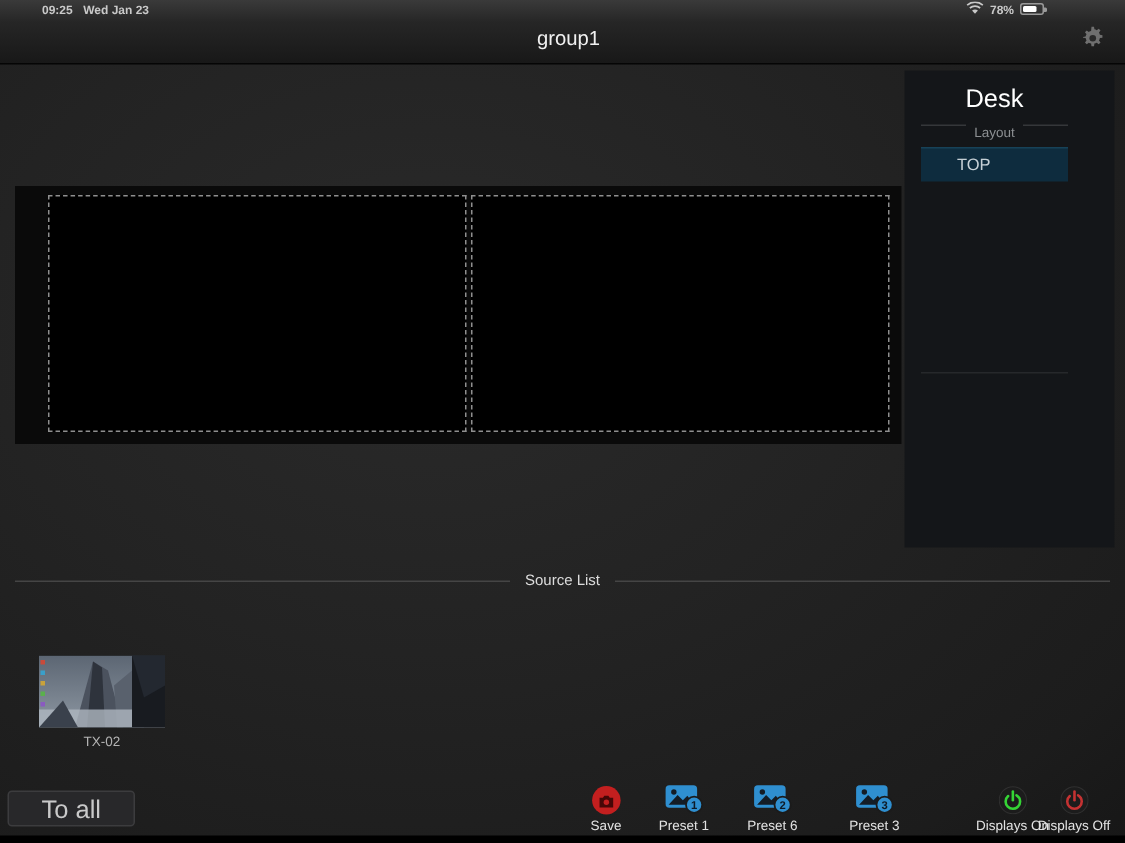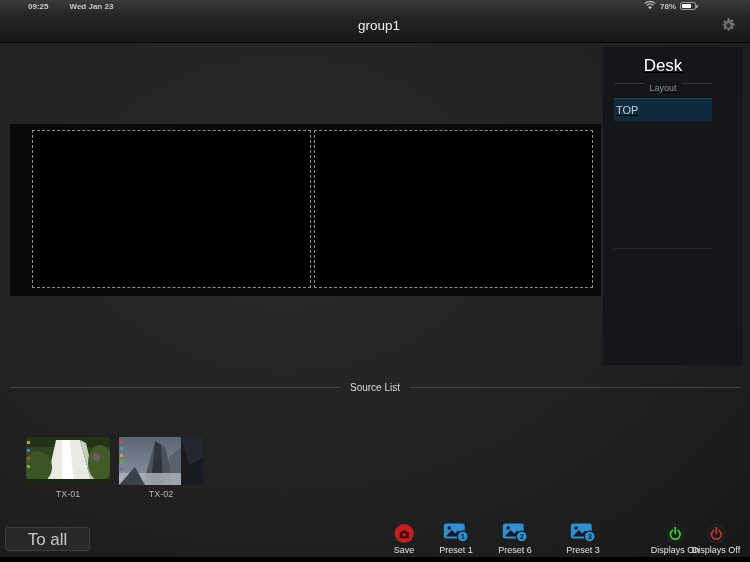--- a/index.html
+++ b/index.html
@@ -13,44 +13,44 @@
   .header{
     position:absolute;left:0;top:0;width:750px;height:43px;
     background:linear-gradient(#3a3a3a 0%, #262626 35%, #181818 100%);
     border-bottom:1px solid #050505;box-sizing:border-box;
   }
   .statusbar{
     position:absolute;left:0;top:0;width:100%;height:12px;
     display:flex;align-items:center;justify-content:space-between;
     padding:0 8px;box-sizing:border-box;color:#c9c9c9;font-size:8px;font-weight:bold;
   }
-  .status-left{display:flex;gap:21px;align-items:center;padding-left:20px;}
+  .status-left{display:flex;gap:7px;align-items:center;padding-left:20px;}
   .status-right{display:flex;gap:4px;align-items:center;margin-right:46px;}
   .battery{width:16px;height:8px;border:1px solid #9a9a9a;border-radius:2px;position:relative;display:flex;align-items:center;padding:1px;box-sizing:border-box;}
   .battery .fill{height:100%;width:78%;background:#fff;border-radius:1px;}
   .battery .tip{position:absolute;right:-3px;top:2px;width:2px;height:3px;background:#9a9a9a;border-radius:0 1px 1px 0;}
   .navrow{position:absolute;left:0;top:12px;width:100%;height:31px;}
   .back-group{position:absolute;left:10px;top:2px;display:flex;align-items:center;gap:7px;cursor:pointer;}
   .back-label{color:#cfcfcf;font-size:11.5px;}
   .nav-title{position:absolute;left:4px;top:6px;width:100%;text-align:center;color:#f0f0f0;font-size:13.5px;}
   .gear-btn{position:absolute;right:12px;top:5px;width:18px;height:18px;cursor:pointer;}
   
   .canvas{position:absolute;left:10px;top:124px;width:591px;height:172px;background:#0a0a0a;}
   .screen{position:absolute;top:6px;width:279px;height:158px;background:#000;border:1px dashed #8f8f8f;box-sizing:border-box;}
   .screen.s1{left:22px;}
   .screen.s2{left:304px;}
   
   .desk{position:absolute;left:603px;top:47px;width:140px;height:318px;background:#141619;}
-  .desk-inner{margin-left:11px;width:98px;text-decoration:underline;}
+  .desk-inner{margin-left:11px;width:98px;}
   .desk-title{color:#fff;font-size:17px;text-align:center;padding-top:9px;}
   .subhead{display:flex;align-items:flex-start;gap:5px;margin-top:7px;}
   .subhead .line{flex:1;height:1px;background:#35373a;}
   .subhead .txt{color:#8d9093;font-size:9px;}
   .layout-list{margin-top:5px;height:150px;border-bottom:1px solid #26282b;}
-  .layout-item{height:23px;line-height:23px;padding-left:2px;font-size:11px;color:#c6d0d6;cursor:pointer;}
+  .layout-item{height:23px;line-height:23px;padding-left:24px;font-size:11px;color:#c6d0d6;cursor:pointer;}
   .layout-item.selected{background:#0e2c3e;border-top:1px solid #174258;box-sizing:border-box;}
   
   .source-head{position:absolute;left:10px;right:10px;top:382px;display:flex;align-items:center;gap:10px;}
   .source-head .line{flex:1;height:1px;background:#454545;}
   .source-head .txt{color:#dcdcdc;font-size:10px;}
   .sources{position:absolute;left:26px;top:437px;display:flex;gap:9px;}
   .source{width:84px;cursor:pointer;}
   .thumb{width:84px;height:48px;display:block;background:#111;}
   .source-label{margin-top:4px;text-align:center;color:#b3b3b3;font-size:9px;}
   
@@ -120,38 +120,20 @@
     </div>
   </div>
 
   <div class="source-head">
     <span class="line"></span>
     <span class="txt">Source List</span>
     <span class="line"></span>
   </div>
 
   <div class="sources">
-    <div class="source">
-      <svg class="thumb" viewBox="0 0 84 48" preserveAspectRatio="none">
-        <rect width="84" height="48" fill="#31441f"></rect>
-        <rect width="84" height="10" fill="#223317"></rect>
-        <polygon points="30,3 54,3 66,48 20,48" fill="#e9ebe3"></polygon>
-        <polygon points="36,3 44,3 48,48 36,48" fill="#ffffff"></polygon>
-        <polygon points="54,3 60,6 70,48 66,48" fill="#c7cdbd"></polygon>
-        <ellipse cx="12" cy="30" rx="14" ry="16" fill="#3c5524"></ellipse>
-        <ellipse cx="74" cy="26" rx="12" ry="18" fill="#425c28"></ellipse>
-        <circle cx="70" cy="20" r="4" fill="#7e5d7a" opacity="0.7"></circle>
-        <rect y="42" width="84" height="6" fill="#1a2410"></rect>
-        <rect x="1" y="4" width="3" height="3" fill="#c9a23a"></rect>
-        <rect x="1" y="12" width="3" height="3" fill="#3a7fc9"></rect>
-        <rect x="1" y="20" width="3" height="3" fill="#b44a3a"></rect>
-        <rect x="1" y="28" width="3" height="3" fill="#6ab04c"></rect>
-      </svg>
-      <div class="source-label">TX-01</div>
-    </div>
     <div class="source">
       <svg class="thumb" viewBox="0 0 84 48" preserveAspectRatio="none">
         <defs>
           <linearGradient id="sky2" x1="0" y1="0" x2="0" y2="1">
             <stop offset="0" stop-color="#5c6673"></stop>
               <stop offset="1" stop-color="#8d97a2"></stop>
           </linearGradient>
         </defs>
         <rect width="84" height="48" fill="url(#sky2)"></rect>
         <polygon points="24,48 36,4 46,10 56,48" fill="#4b525e"></polygon>

